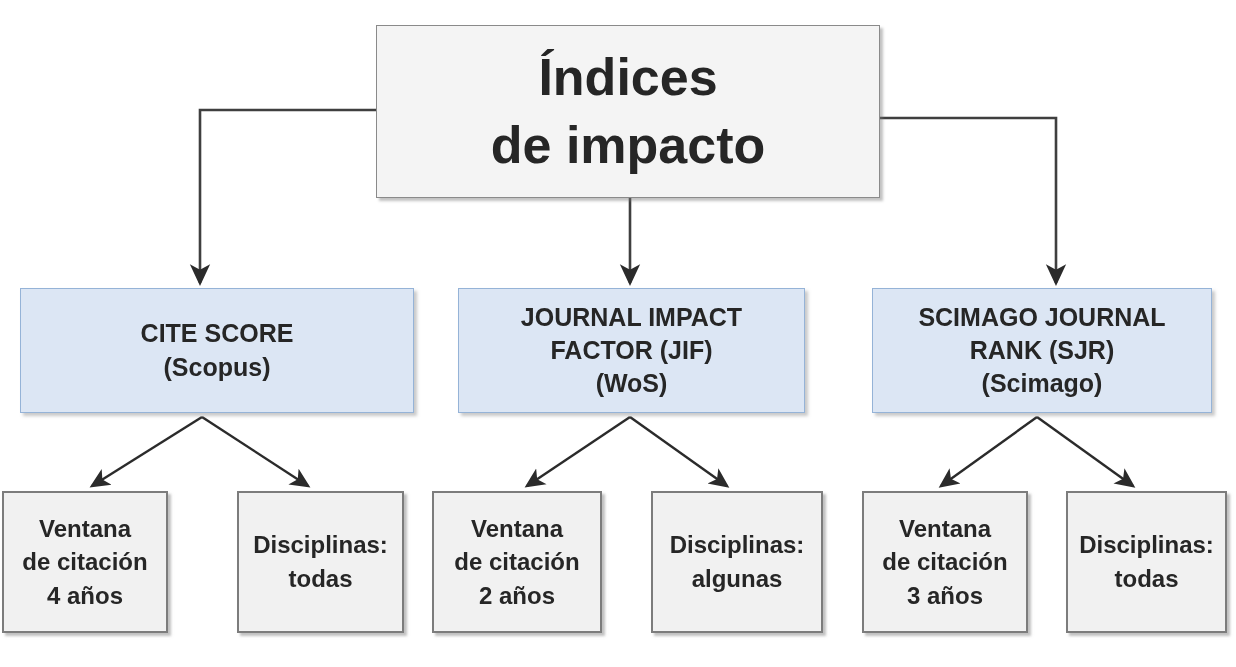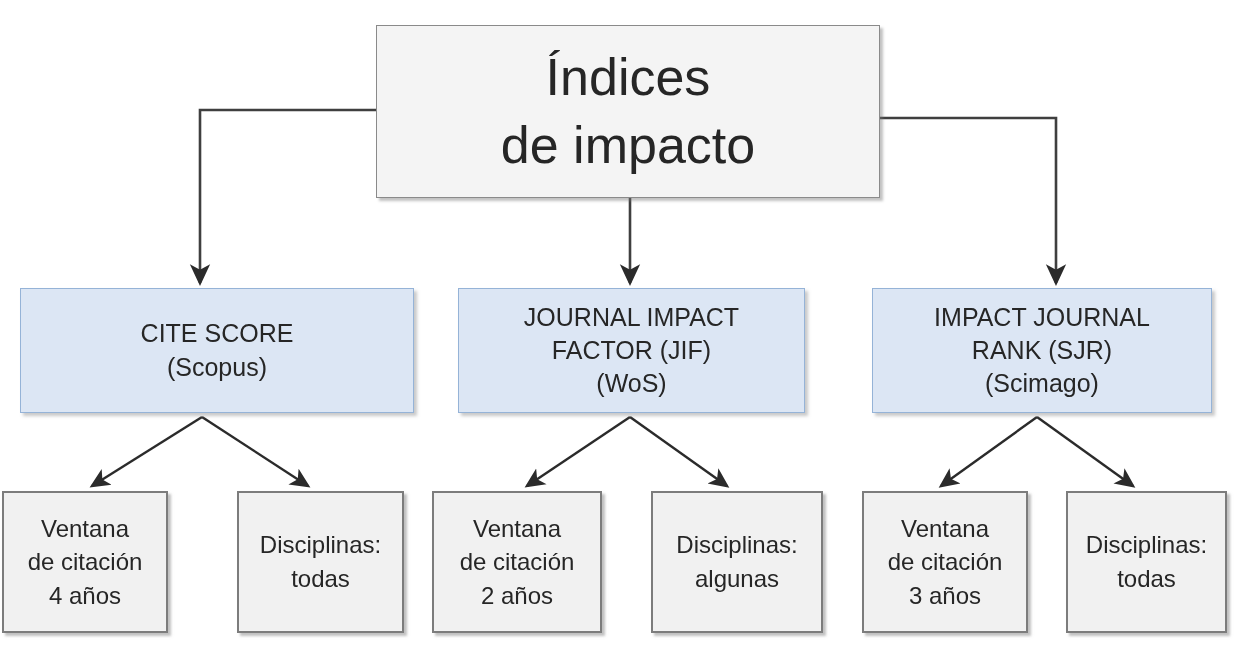--- a/index.html
+++ b/index.html
@@ -31,20 +31,21 @@
     pointer-events: none;
   }
   .node {
     position: absolute;
     box-sizing: border-box;
     display: flex;
     align-items: center;
     justify-content: flex-start;
     text-align: center;
     line-height: 1.28;
+    font-weight: bold;
   }
   .node-text {
     display: block;
     width: 100%;
     white-space: pre-line;
   }
 
   
   .node-root {
     left: 376px;
@@ -131,21 +132,21 @@
 (Scopus)</span>
   </div>
 
   <div class="node node-mid mid-2">
     <span class="node-text">JOURNAL IMPACT
 FACTOR (JIF)
 (WoS)</span>
   </div>
 
   <div class="node node-mid mid-3">
-    <span class="node-text">IMPACT JOURNAL
+    <span class="node-text">SCIMAGO JOURNAL
 RANK (SJR)
 (Scimago)</span>
   </div>
 
   <div class="node node-leaf leaf-1">
     <span class="node-text">Ventana
 de citación
 4 años</span>
   </div>
 

